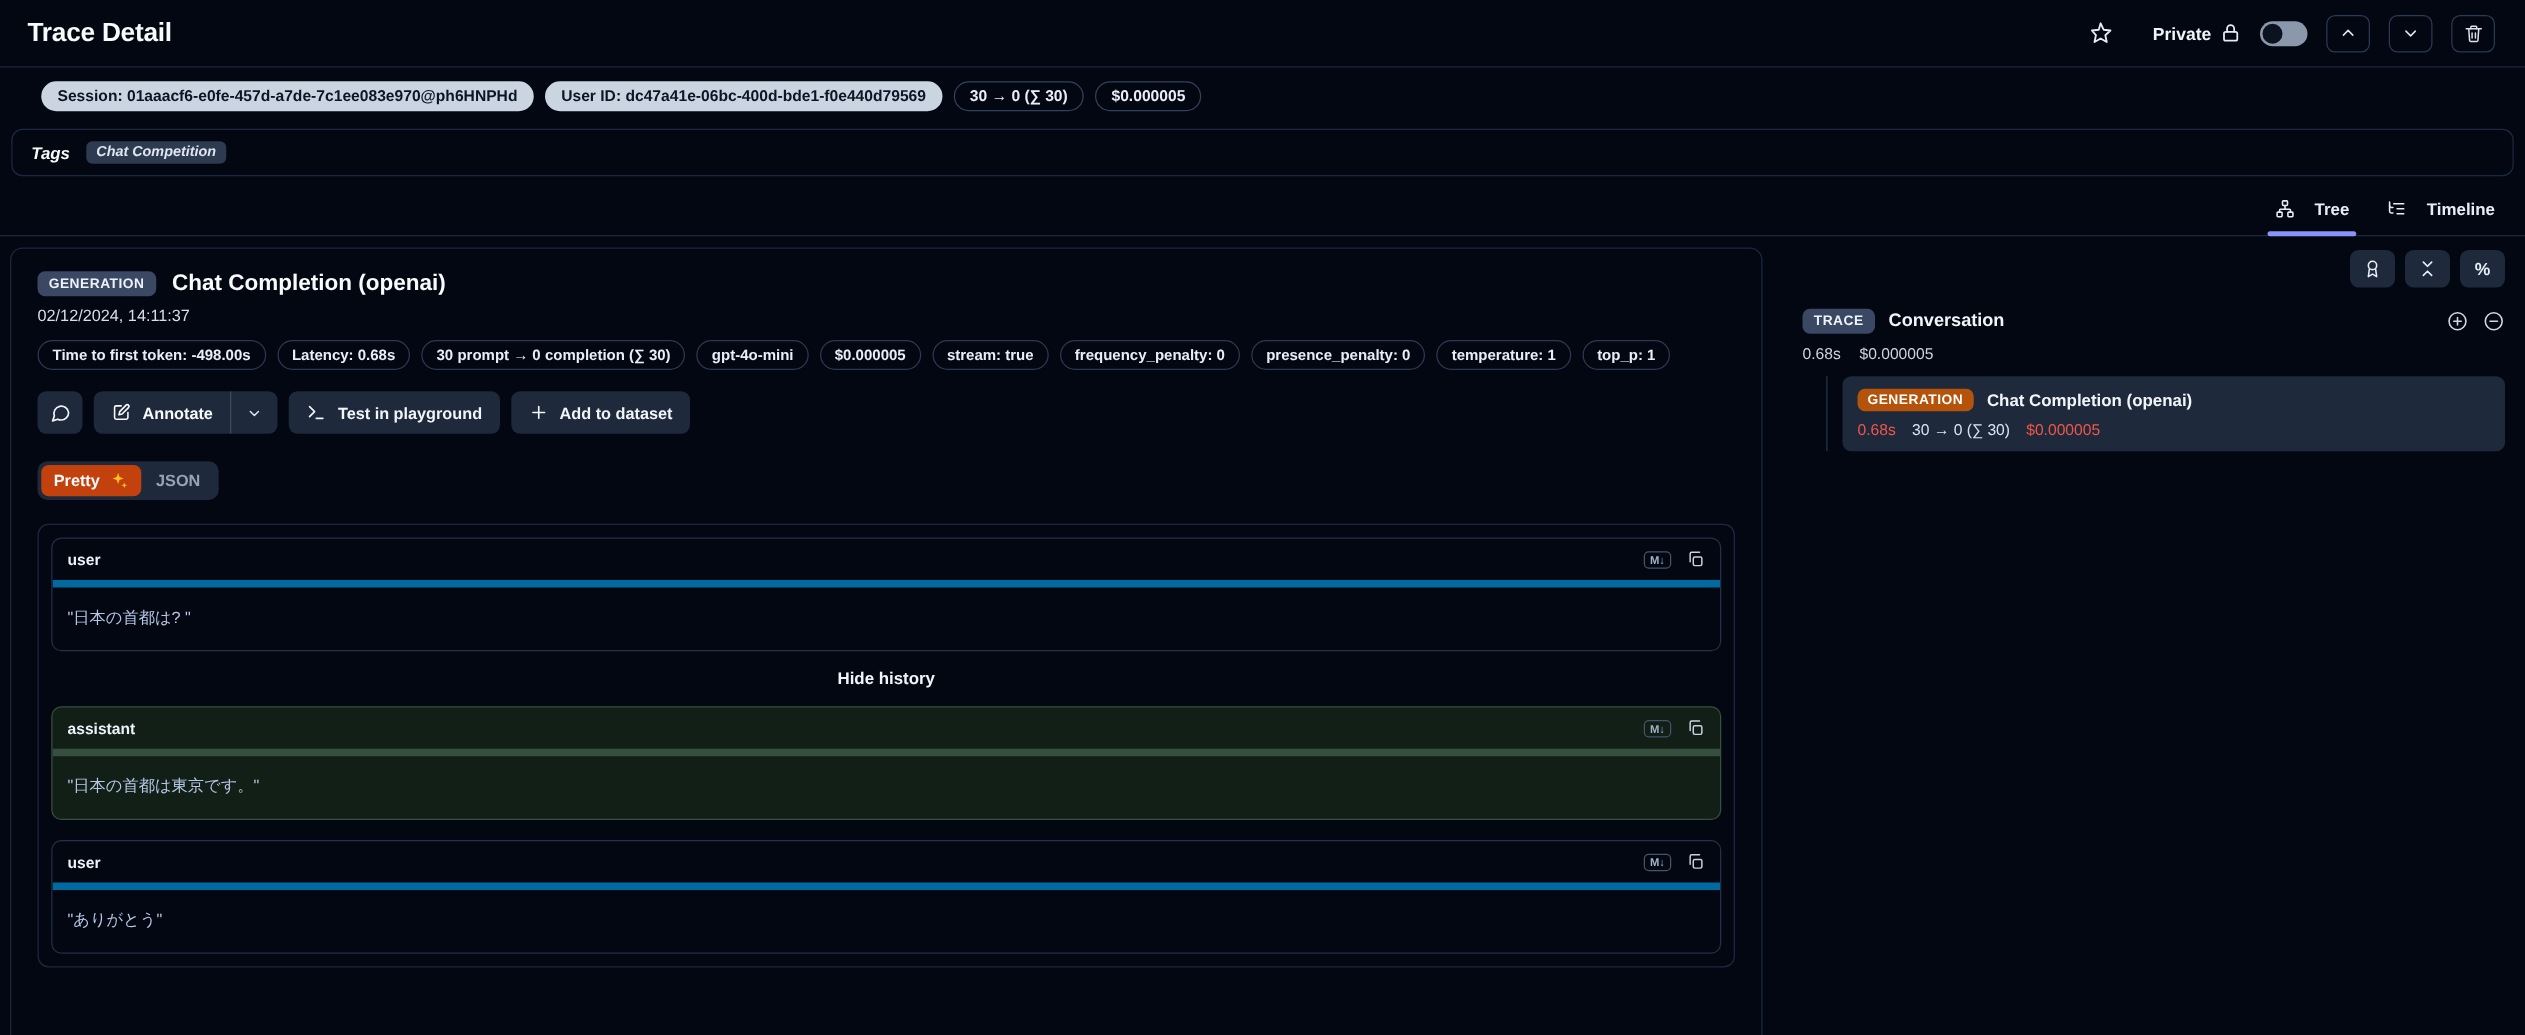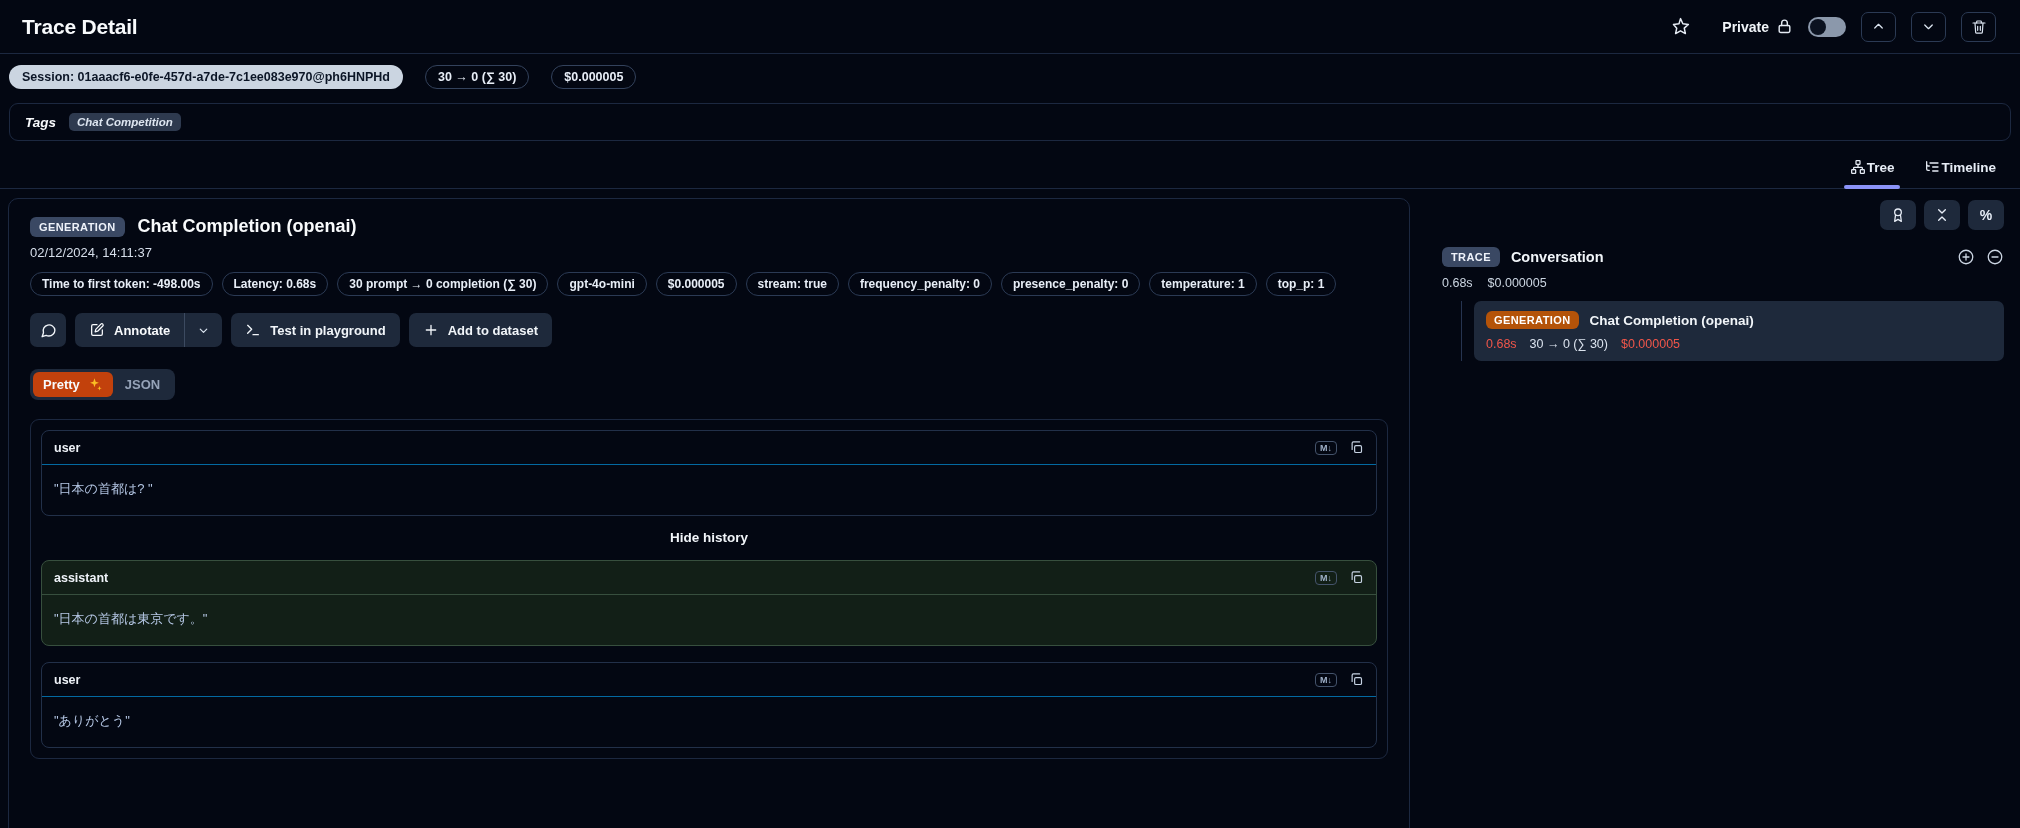--- a/index.html
+++ b/index.html
@@ -17,37 +17,37 @@
   .page-title { font-size:21px; font-weight:700; letter-spacing:-.2px; }
   .header-controls { display:flex; align-items:center; gap:15px; }
   .ghost-icon { color:#e5ebf4; display:flex; }
   .private-wrap { display:flex; align-items:center; gap:7px; font-size:14px; font-weight:700; color:#f1f5f9;margin-left:16px; }
   .switch { width:38px; height:20px; border-radius:10px; background:#8b98ab; position:relative; cursor:pointer; }
   .switch-knob { position:absolute; left:2px; top:2px; width:16px; height:16px; border-radius:50%; background:#0b1220; }
   .outline-btn { width:35px; height:30px; border:1px solid #2b3a54; border-radius:7px; background:transparent;
     display:flex; align-items:center; justify-content:center; color:#dbe4f0; cursor:pointer; }
 
   
-  .meta-row { display:flex; align-items:center; gap:22px; padding:11px 9px 12px; }
+  .meta-row { display:flex; align-items:center; gap:9px; padding:11px 9px 12px;margin-left:24px; }
   .badge-filled { background:#cbd5e1; color:#0b1526; font-size:12.5px; font-weight:700;
     padding:5px 13px; border-radius:999px; }
   .badge-outline { border:1px solid #33425c; color:#e8eef7; font-size:12.5px; font-weight:700;
     padding:4px 12px; border-radius:999px; }
 
   
   .tags-bar { margin:2px 9px 0; height:38px; border:1px solid #1c2840; border-radius:9px;
     display:flex; align-items:center; gap:13px; padding:0 15px;font-style:italic; }
   .tags-label { font-size:13.5px; font-weight:700; }
   .tag-chip { background:#2e3a4f; color:#dde5f0; font-size:11.5px; font-weight:700;
     padding:3px 8px; border-radius:5px; cursor:pointer; }
 
   
   .view-tabs-row { height:48px; display:flex; justify-content:flex-end; align-items:flex-end;
     gap:6px; padding:0 12px; border-bottom:1px solid #1c2840; }
-  .view-tab { position:relative; display:flex; align-items:center; gap:1px; padding:10px 12px 13px;
+  .view-tab { position:relative; display:flex; align-items:center; gap:16px; padding:10px 12px 13px;
     font-size:13.5px; font-weight:600; color:#e7edf6; cursor:pointer; }
   .view-tab.active::after { content:""; position:absolute; left:6px; right:6px; bottom:-1px;
     height:4px; border-radius:3px; background:#8b93f8; }
 
   
   .content { display:flex; align-items:flex-start; gap:14px; padding:9px 8px 0; }
   .main-card { flex:1 1 auto; border:1px solid #1c2840; border-radius:10px; height:652px; overflow:hidden; }
   .card-tabs { height:46px; display:flex; justify-content:flex-end; align-items:flex-end;
     padding:0 14px; border-bottom:1px solid #1c2840; }
   .card-tab { position:relative; padding:10px 14px 14px; font-size:14px; font-weight:700; color:#eef2f8; cursor:pointer; }
@@ -77,21 +77,21 @@
     border-radius:8px; padding:3px; }
   .format-option { font-size:13px; font-weight:600; cursor:pointer; }
   .format-option.active { background:#c2410c; color:#f8fafc; border-radius:6px; padding:5px 10px;
     display:flex; align-items:center; gap:8px; }
   .format-option.inactive { color:#96a3b8; padding:5px 12px; }
 
   .messages-wrap { margin-top:19px; border:1px solid #1c2840; border-radius:9px; padding:10px; }
   .msg-box { border:1px solid #223049; border-radius:8px; overflow:hidden; }
   .msg-box.assistant { background:#121f17; border-color:#374f3e; }
   .msg-header { display:flex; align-items:center; justify-content:space-between; padding:9px 12px;
-    border-bottom:1px solid #0369a1;text-align:center; }
+    border-bottom:6px solid #0369a1;text-align:center; }
   .msg-box.assistant .msg-header { border-bottom-color:#374f3e; }
   .msg-role { font-size:12.5px; font-weight:700; color:#eef2f8; }
   .msg-tools { display:flex; align-items:center; gap:12px; }
   .md-chip { border:1.4px solid #44536b; border-radius:4px; font-size:9px; font-weight:700;
     color:#9fb0c8; padding:1px 4px; cursor:pointer; }
   .copy-btn { color:#c6d2e2; cursor:pointer; display:flex; }
   .msg-content { padding:15px 12px 17px; font-size:13px; color:#b6c8e6; }
   .hide-history { text-align:center; padding:14px 0 15px; font-size:13.5px; font-weight:700;
     color:#f1f5f9; cursor:pointer; }
   .gap16 { height:16px; }
@@ -160,20 +160,21 @@
             <path d="M6 6l1 14a1.5 1.5 0 0 0 1.5 1.3h7A1.5 1.5 0 0 0 17 20l1-14"></path>
             <path d="M10 11v6M14 11v6"></path>
           </svg>
       </span>
     </div>
   </div>
 </div>
 
 <div class="meta-row">
   <span class="badge-filled">Session: 01aaacf6-e0fe-457d-a7de-7c1ee083e970@ph6HNPHd</span>
+  <span class="badge-filled">User ID: dc47a41e-06bc-400d-bde1-f0e440d79569</span>
   <span class="badge-outline">30 → 0 (∑ 30)</span>
   <span class="badge-outline">$0.000005</span>
 </div>
 
 <div class="tags-bar">
   <span class="tags-label">Tags</span>
   <span class="tag-chip">Chat Competition</span>
 </div>
 
 <div class="view-tabs-row">

